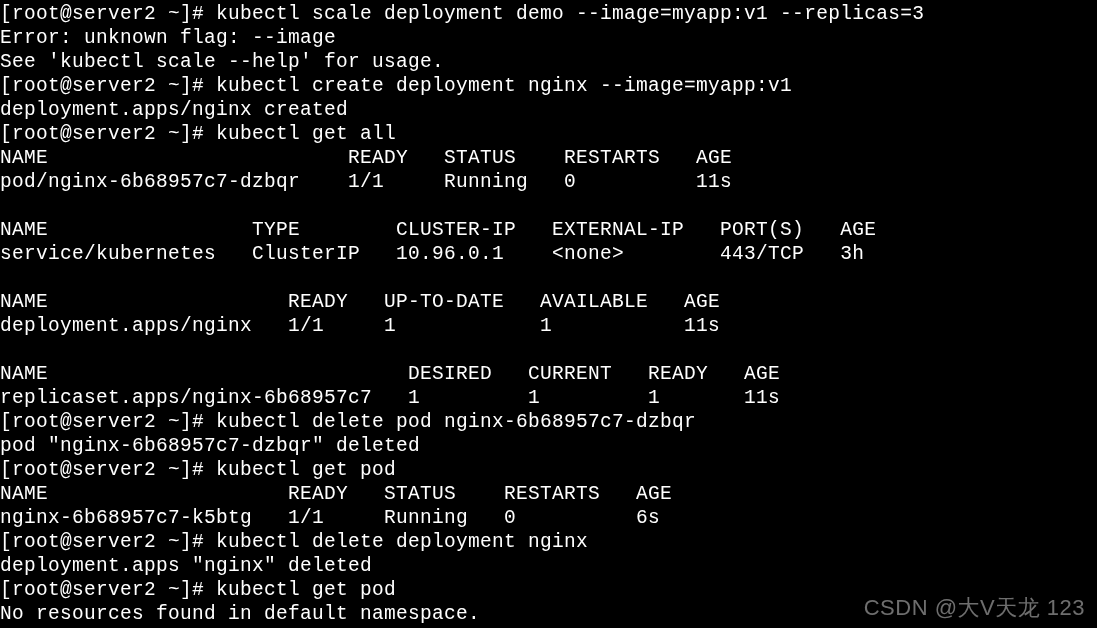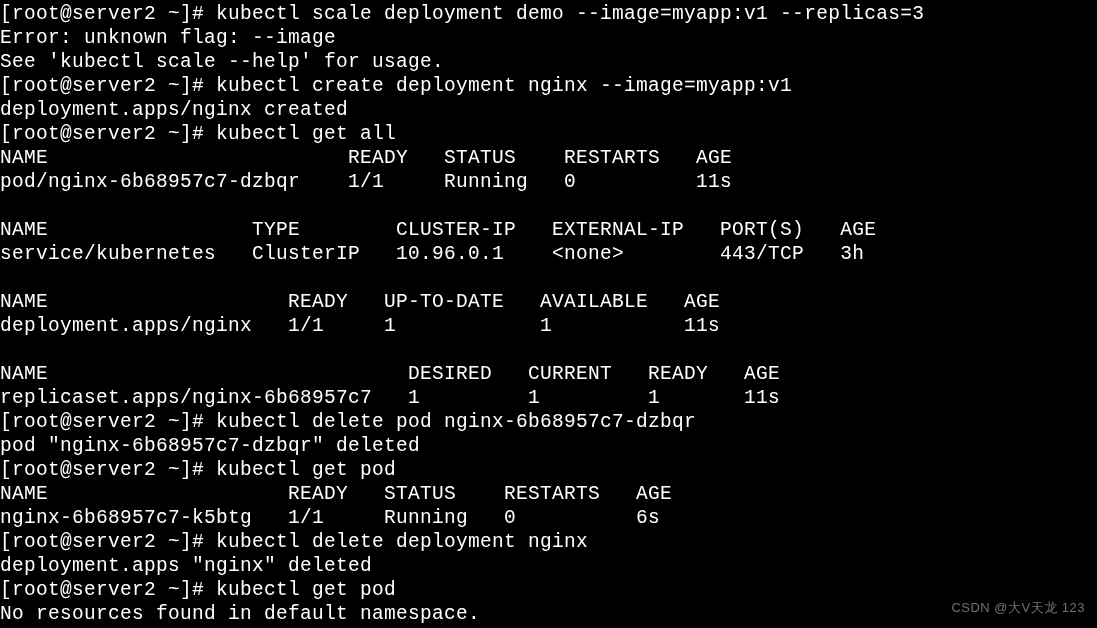--- a/index.html
+++ b/index.html
@@ -18,21 +18,21 @@
     }
     pre {
       font-family: inherit;
       white-space: pre;
     }
     .watermark {
       position: absolute;
       right: 12px;
       bottom: 8px;
       color: rgba(200,200,200,0.55);
-      font-size: 13px;
+      font-size: 22px;
       font-family: sans-serif;
       letter-spacing: 0.5px;
       pointer-events: none;
     }
   </style>
 </head>
 <body>
 
 <pre id="term">[root@server2 ~]# kubectl scale deployment demo --image=myapp:v1 --replicas=3
 Error: unknown flag: --image

